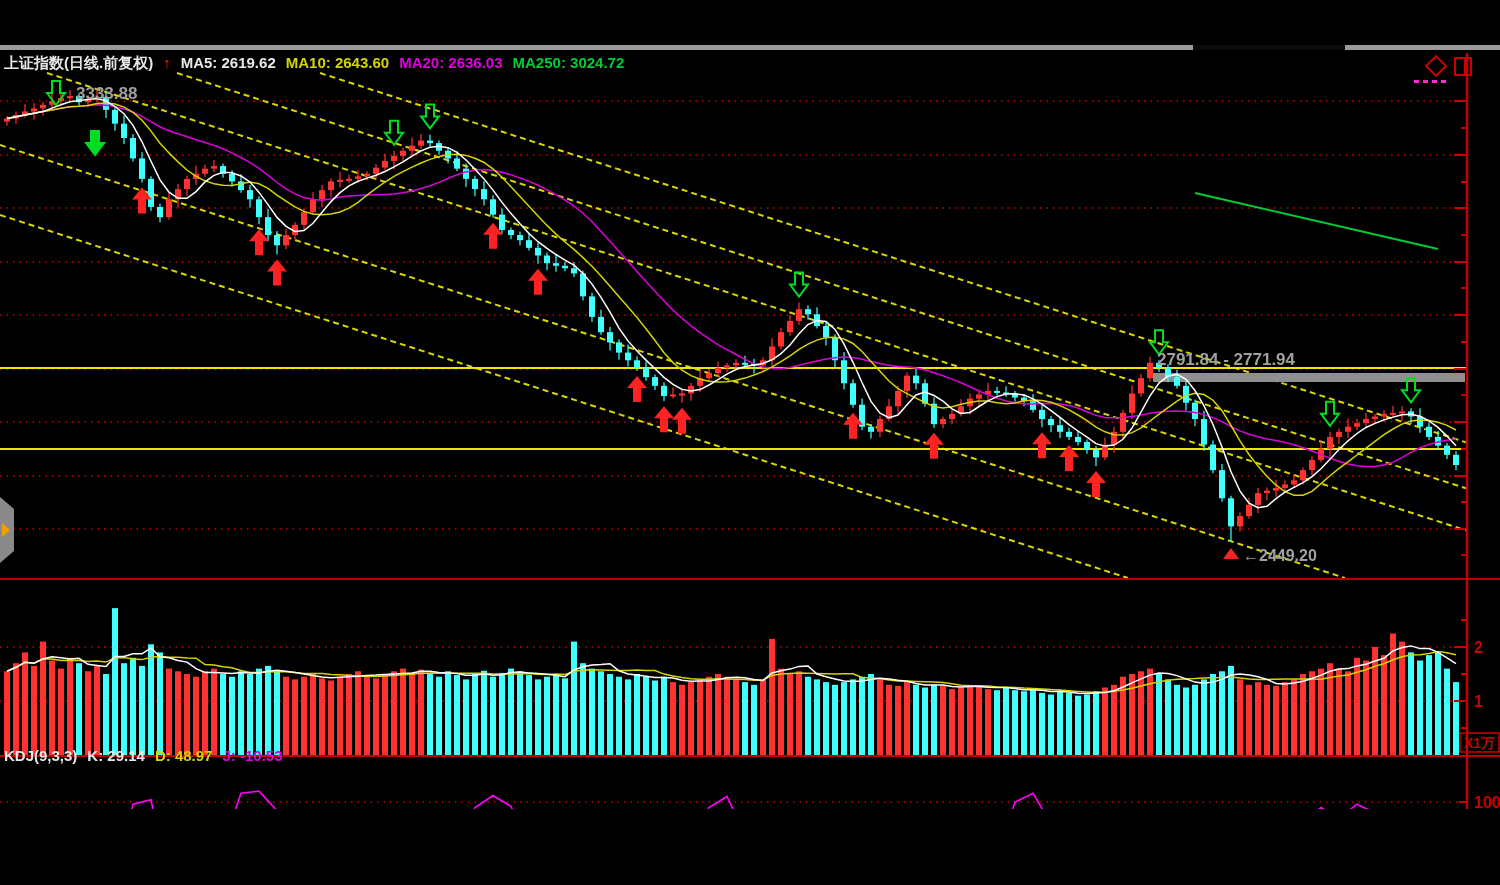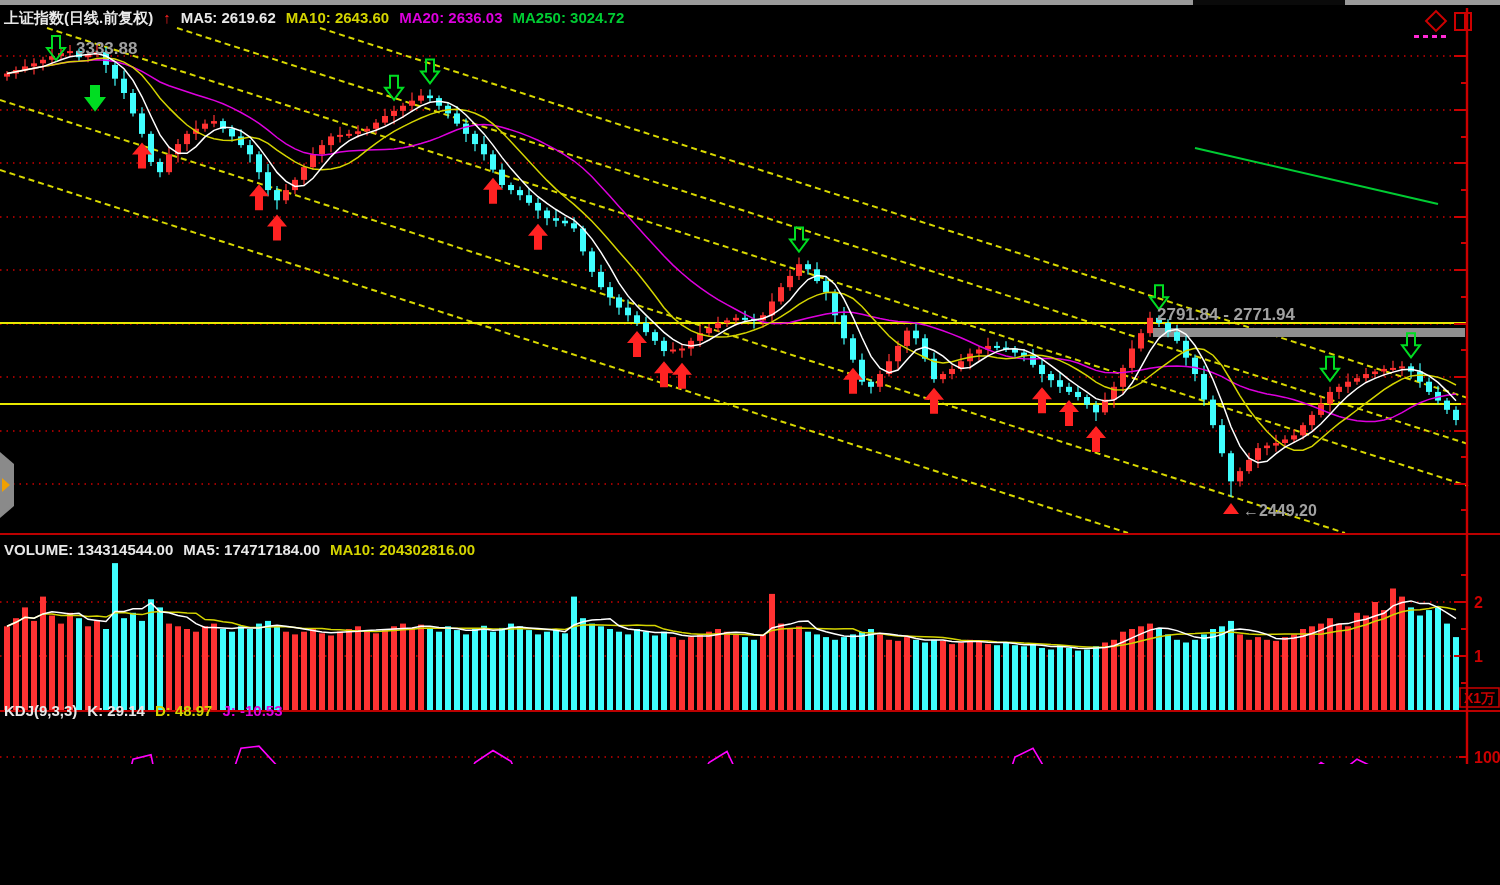--- a/index.html
+++ b/index.html
@@ -1,17 +1,17 @@
 <!DOCTYPE html>
 <html><head>
 <meta charset="utf-8">
 <style>
   html,body{margin:0;padding:0;background:#000;}
   .screen{position:relative;width:1500px;height:764px;background:#000;overflow:hidden;
-          font-family:"Liberation Sans",sans-serif;}
+          font-family:"Liberation Sans",sans-serif;margin-top:45px;}
   .topstrip{position:absolute;left:0;top:0;width:1500px;height:5px;background:#9a9a9a;}
   .topstrip .gap{position:absolute;left:1193px;top:0;width:152px;height:5px;background:#0a0a0a;}
   .hdr{position:absolute;left:4px;top:9px;font-size:15px;font-weight:bold;white-space:nowrap;z-index:5;}
   .hdr span{margin-right:10px;}
   .vhdr{position:absolute;left:4px;top:541px;font-size:15px;font-weight:bold;white-space:nowrap;z-index:5;}
   .vhdr span{margin-right:10px;}
   .khdr{position:absolute;left:4px;top:702px;font-size:15px;font-weight:bold;white-space:nowrap;z-index:5;}
   .khdr span{margin-right:10px;}
   .w{color:#e8e8e8;} .y{color:#d4d400;} .m{color:#dd00dd;} .g{color:#00cc33;}
   .red-arrow-glyph{color:#ff2222;font-weight:bold;margin-right:2px;}
@@ -644,23 +644,20 @@
         <text x="1474" y="662" fill="#cc0000" font-size="16" font-weight="bold" font-family="&quot;Liberation Sans&quot;,sans-serif">1</text>
         <text x="1474" y="763" fill="#cc0000" font-size="16" font-weight="bold" font-family="&quot;Liberation Sans&quot;,sans-serif">100</text>
         <text x="1474" y="786" fill="#cc0000" font-size="16" font-weight="bold" font-family="&quot;Liberation Sans&quot;,sans-serif">80</text>
         <text x="1474" y="818" fill="#cc0000" font-size="16" font-weight="bold" font-family="&quot;Liberation Sans&quot;,sans-serif">50</text>
         <text x="1474" y="849" fill="#cc0000" font-size="16" font-weight="bold" font-family="&quot;Liberation Sans&quot;,sans-serif">20</text>
         <rect x="1460" y="688" width="39" height="19" fill="none" stroke="#cc0000" stroke-width="1.5"></rect>
         <text x="1464" y="703" fill="#cc0000" font-size="14" font-weight="bold" font-family="&quot;Liberation Sans&quot;,sans-serif">X1万</text>
       </g>
     </svg>
 
-  <div class="vhdr">
-    <span class="w">VOLUME: 134314544.00</span><span class="w">MA5: 174717184.00</span><span class="y">MA10: 204302816.00</span>
-  </div>
 
   <div class="khdr">
     <span class="w">KDJ(9,3,3)</span><span class="w">K: 29.14</span><span class="y">D: 48.97</span><span class="m">J: -10.53</span>
   </div>
 
   <div class="handle">
     <span class="tri"></span>
   </div>
 </div>
 

